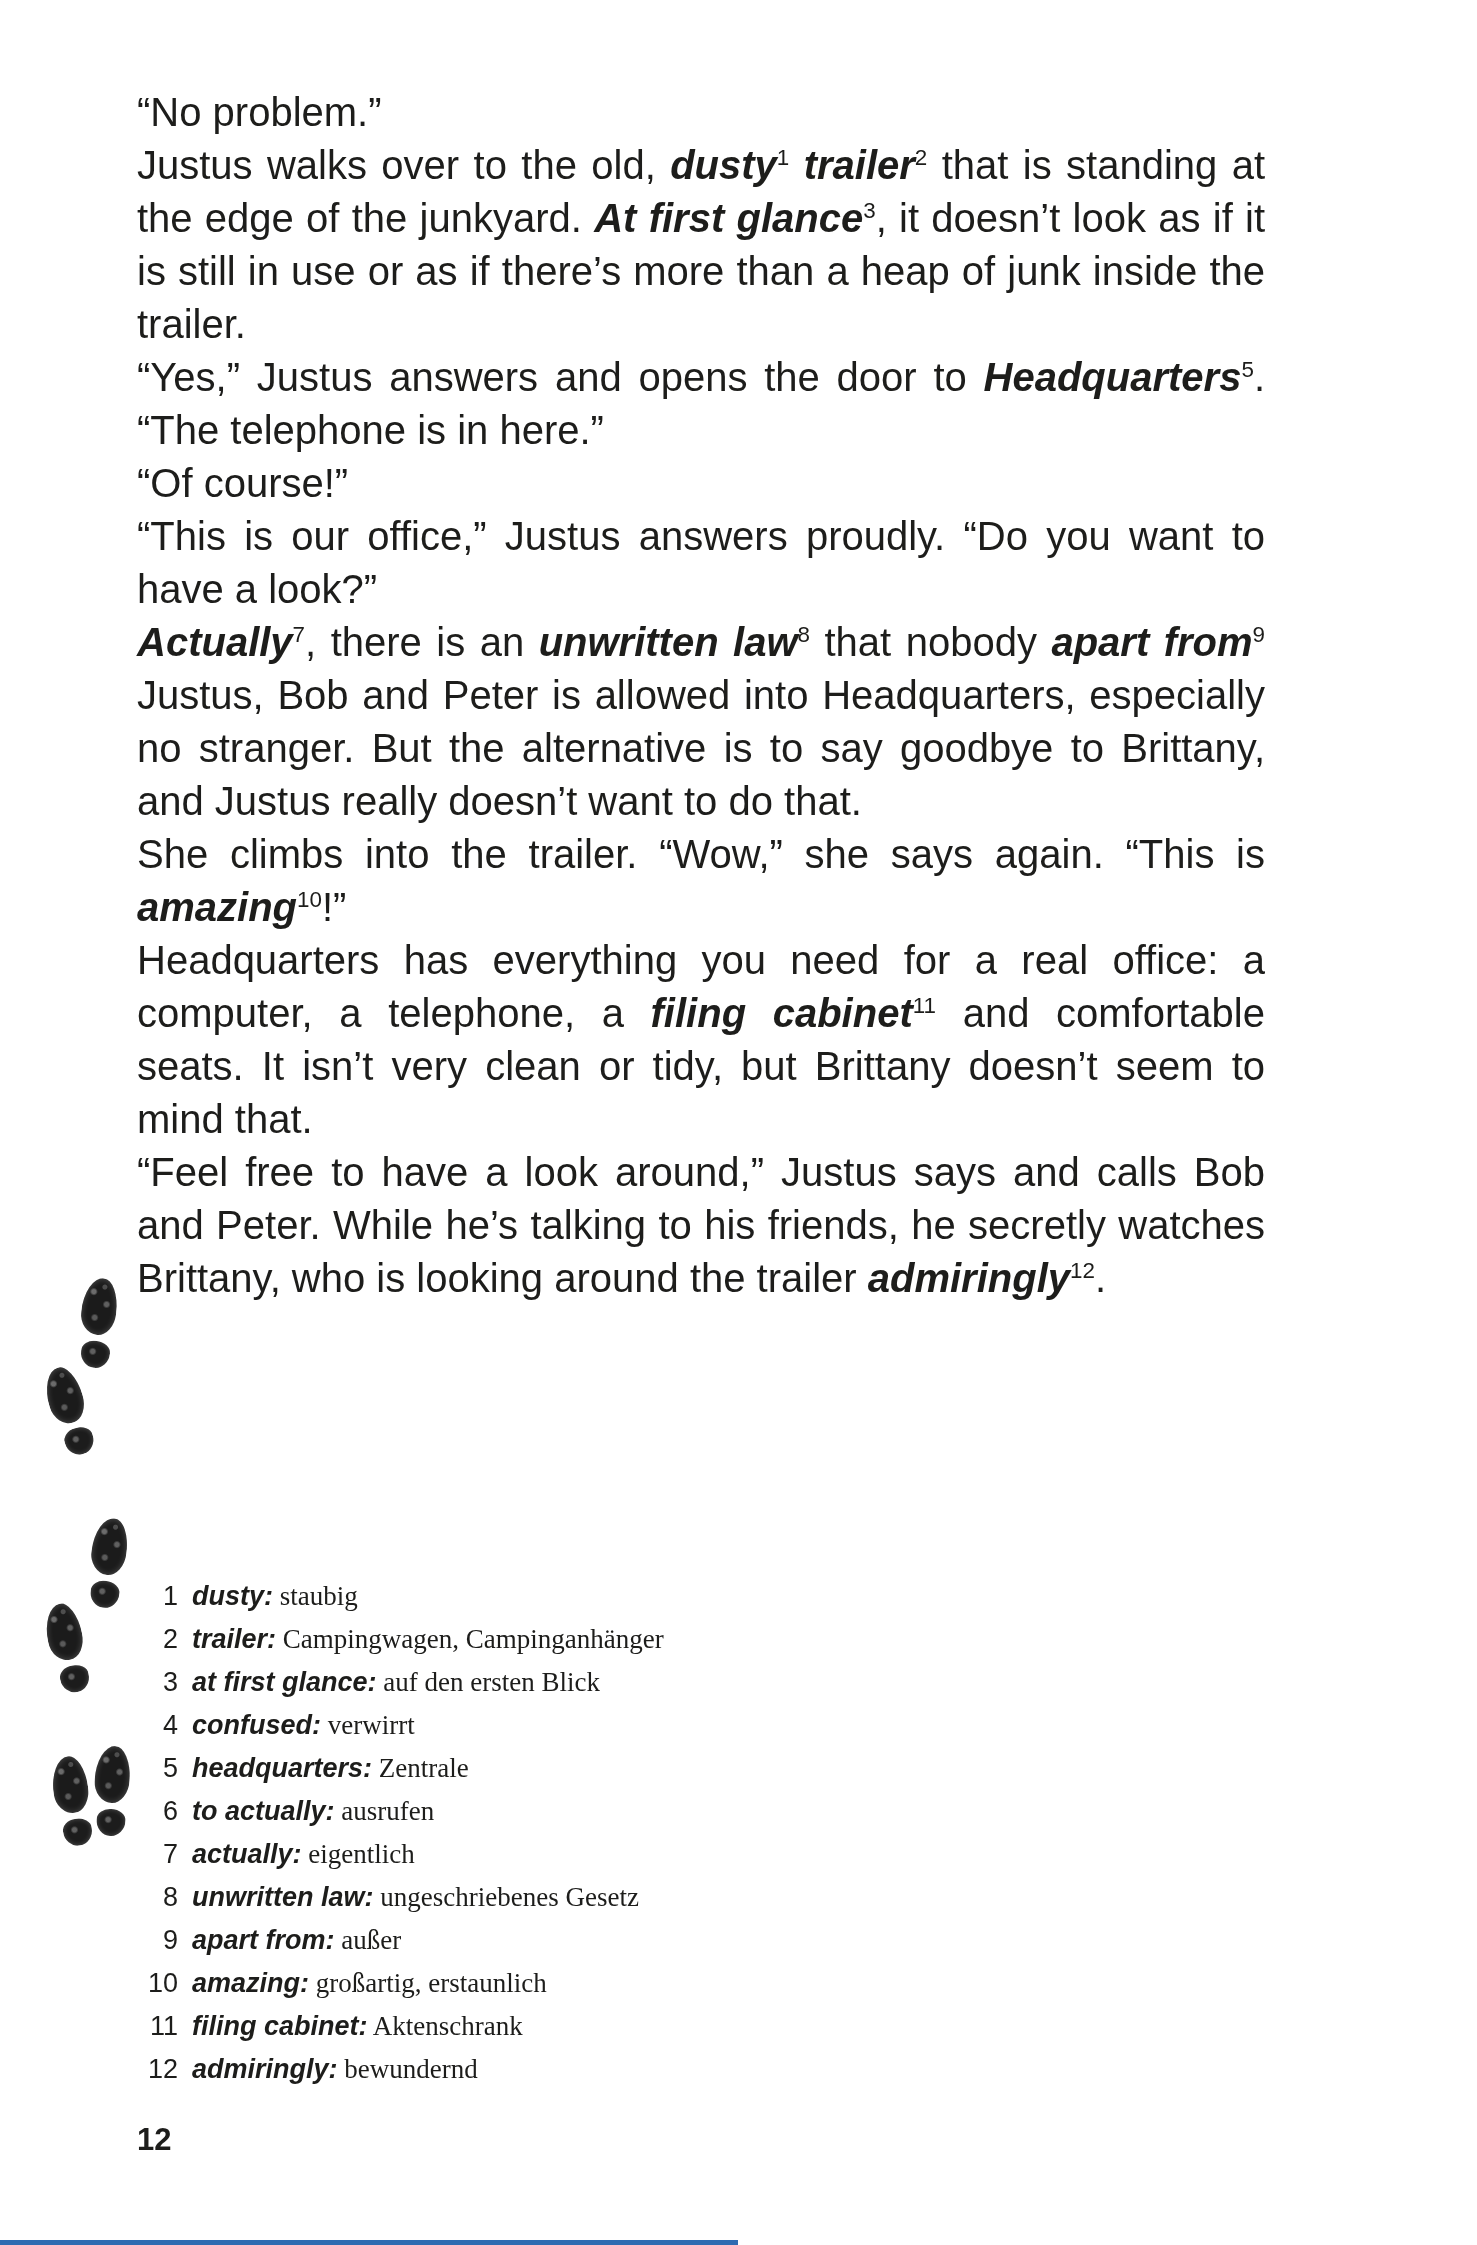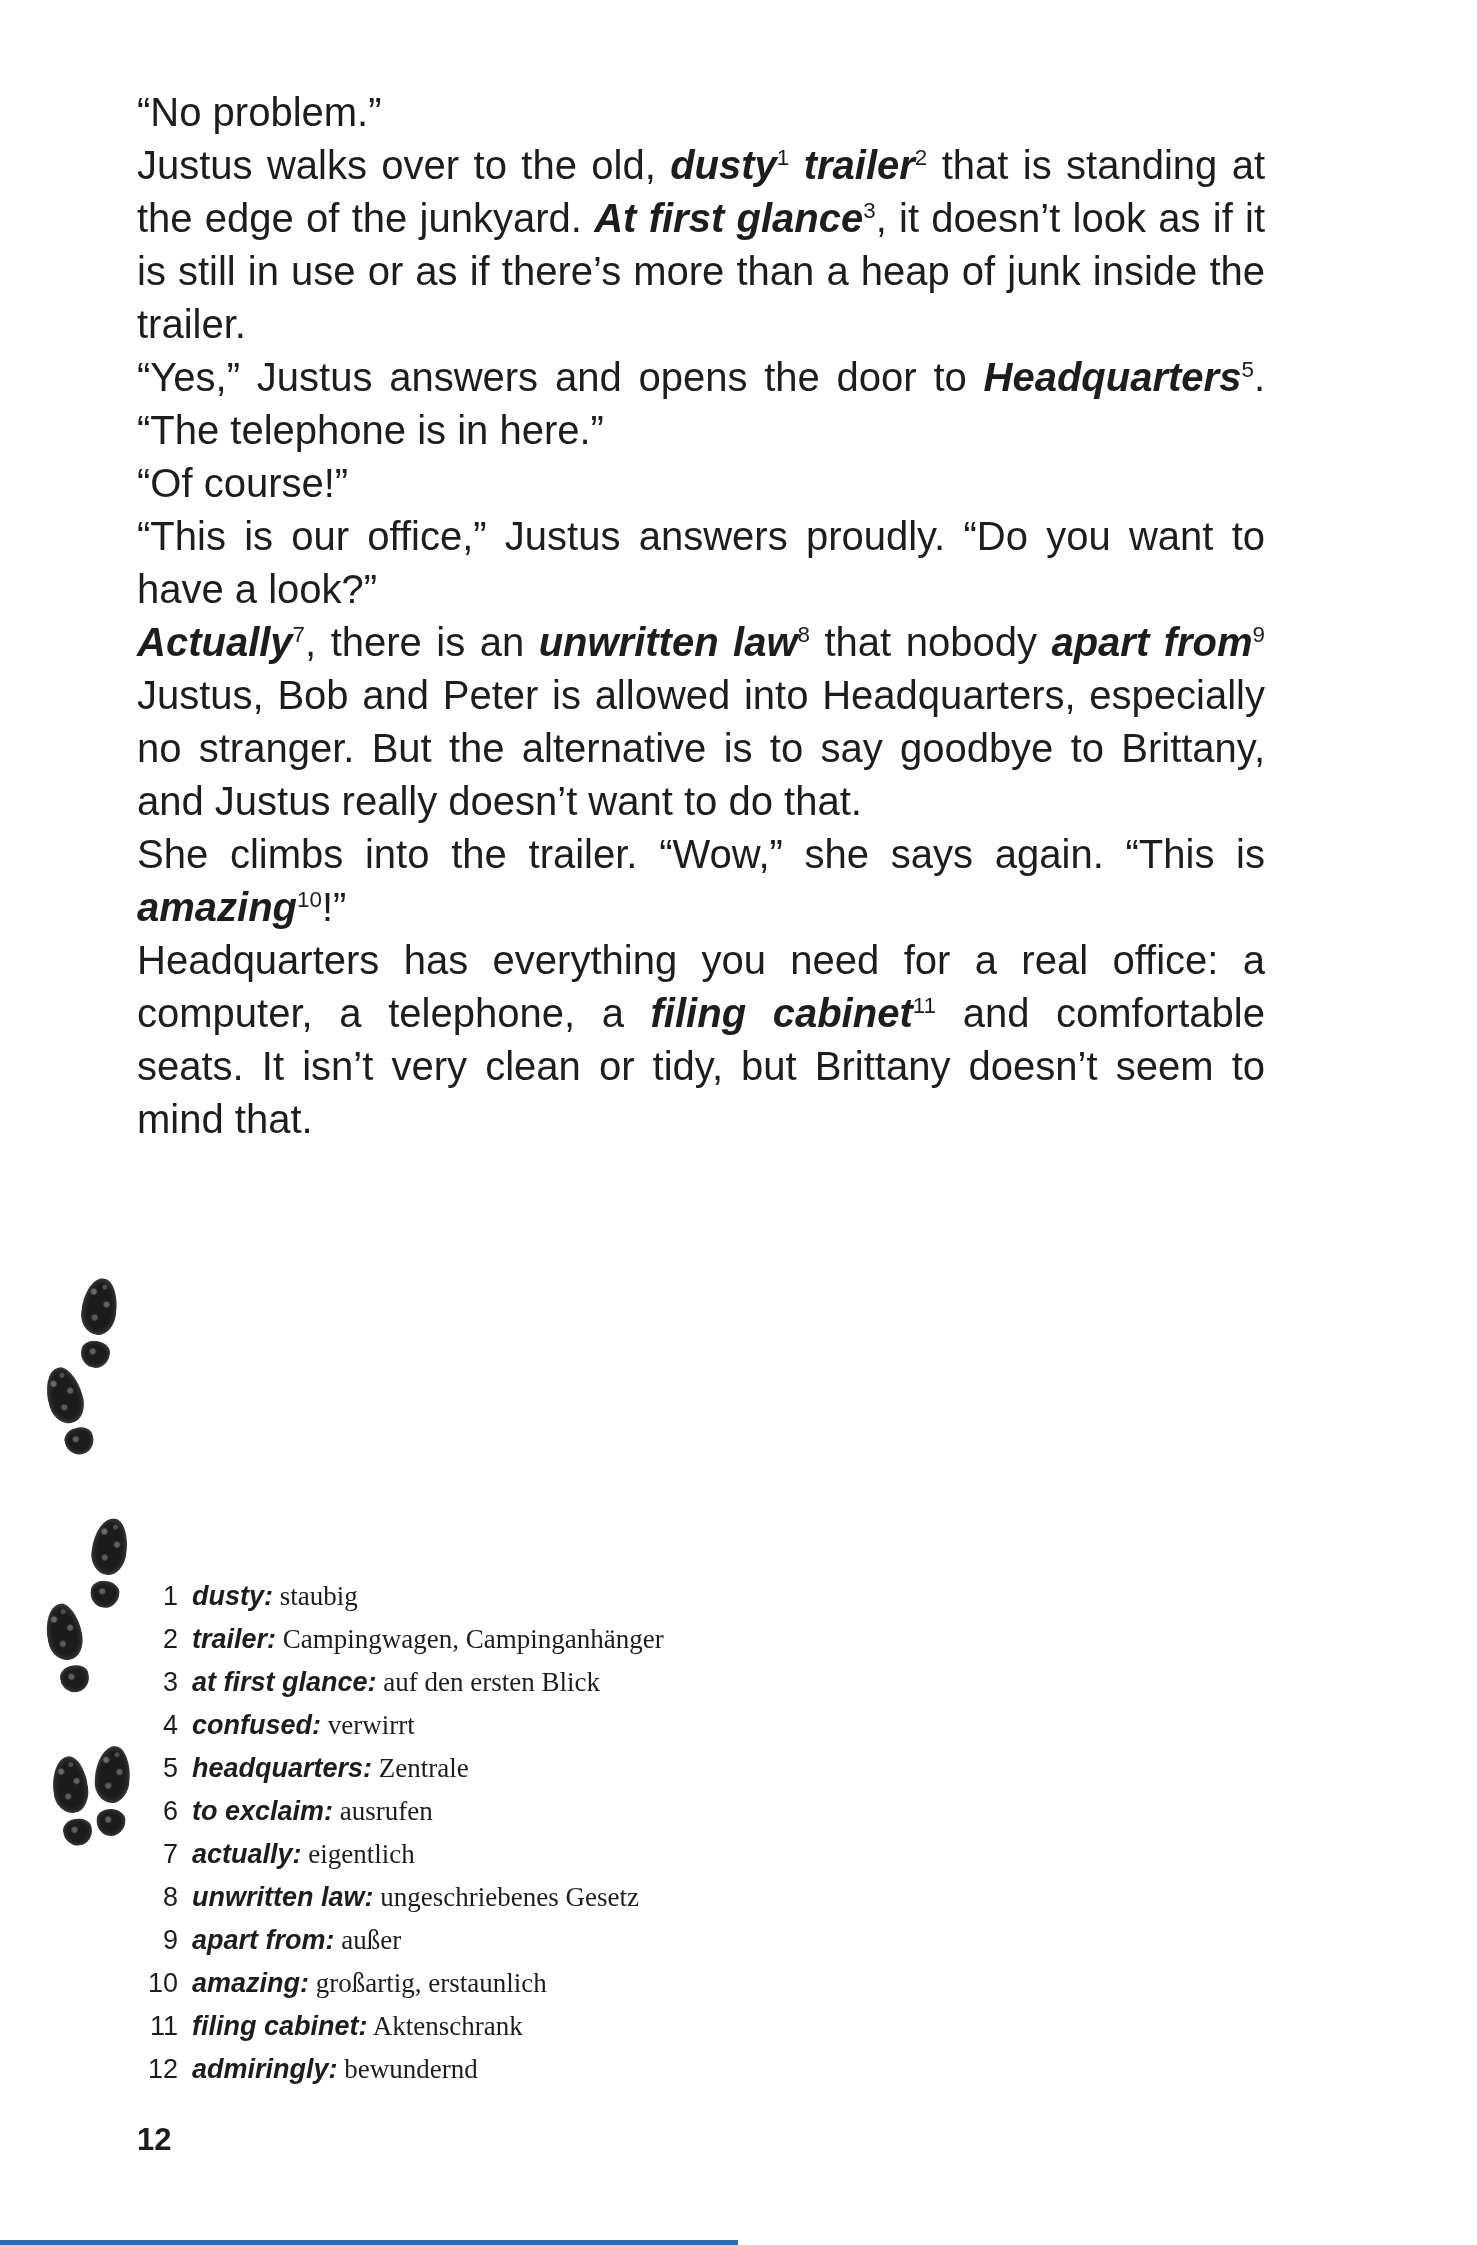--- a/index.html
+++ b/index.html
@@ -120,20 +120,21 @@
 
   <div class="story" id="story">
       <p>“No problem.”</p>
       <p>Justus walks over to the old, <b>dusty</b><sup>1</sup> <b>trailer</b><sup>2</sup> that is standing at the edge of the junkyard. <b>At first glance</b><sup>3</sup>, it doesn’t look as if it is still in use or as if there’s more than a heap of junk inside the trailer.</p>
       <p>“Yes,” Justus answers and opens the door to <b>Headquarters</b><sup>5</sup>. “The telephone is in here.”</p>
       <p>“Of course!”</p>
       <p>“This is our office,” Justus answers proudly. “Do you want to have a look?”</p>
       <p><b>Actually</b><sup>7</sup>, there is an <b>unwritten law</b><sup>8</sup> that nobody <b>apart from</b><sup>9</sup> Justus, Bob and Peter is allowed into Headquarters, especially no stranger. But the alternative is to say goodbye to Brittany, and Justus really doesn’t want to do that.</p>
       <p>She climbs into the trailer. “Wow,” she says again. “This is <b>amazing</b><sup>10</sup>!”</p>
       <p>Headquarters has everything you need for a real office: a computer, a telephone, a <b>filing cabinet</b><sup>11</sup> and comfortable seats. It isn’t very clean or tidy, but Brittany doesn’t seem to mind that.</p>
+      <p>“Feel free to have a look around,” Justus says and calls Bob and Peter. While he’s talking to his friends, he secretly watches Brittany, who is looking around the trailer <b>admiringly</b><sup>12</sup>.</p>
     </div>
 
   <div id="footprints">
       <div class="footprint" style="left: 78px; top: 1278px; transform: rotate(6deg);">
         <div class="fp-sole"></div>
         <div class="fp-heel"></div>
       </div>
       <div class="footprint" style="left: 50px; top: 1366px; transform: rotate(-17deg);">
         <div class="fp-sole"></div>
         <div class="fp-heel"></div>
@@ -177,21 +178,21 @@
         <span class="fn-term">confused:</span>
         <span class="fn-translation"> verwirrt</span>
       </li>
       <li>
         <span class="fn-num">5</span>
         <span class="fn-term">headquarters:</span>
         <span class="fn-translation"> Zentrale</span>
       </li>
       <li>
         <span class="fn-num">6</span>
-        <span class="fn-term">to exclaim:</span>
+        <span class="fn-term">to actually:</span>
         <span class="fn-translation"> ausrufen</span>
       </li>
       <li>
         <span class="fn-num">7</span>
         <span class="fn-term">actually:</span>
         <span class="fn-translation"> eigentlich</span>
       </li>
       <li>
         <span class="fn-num">8</span>
         <span class="fn-term">unwritten law:</span>

